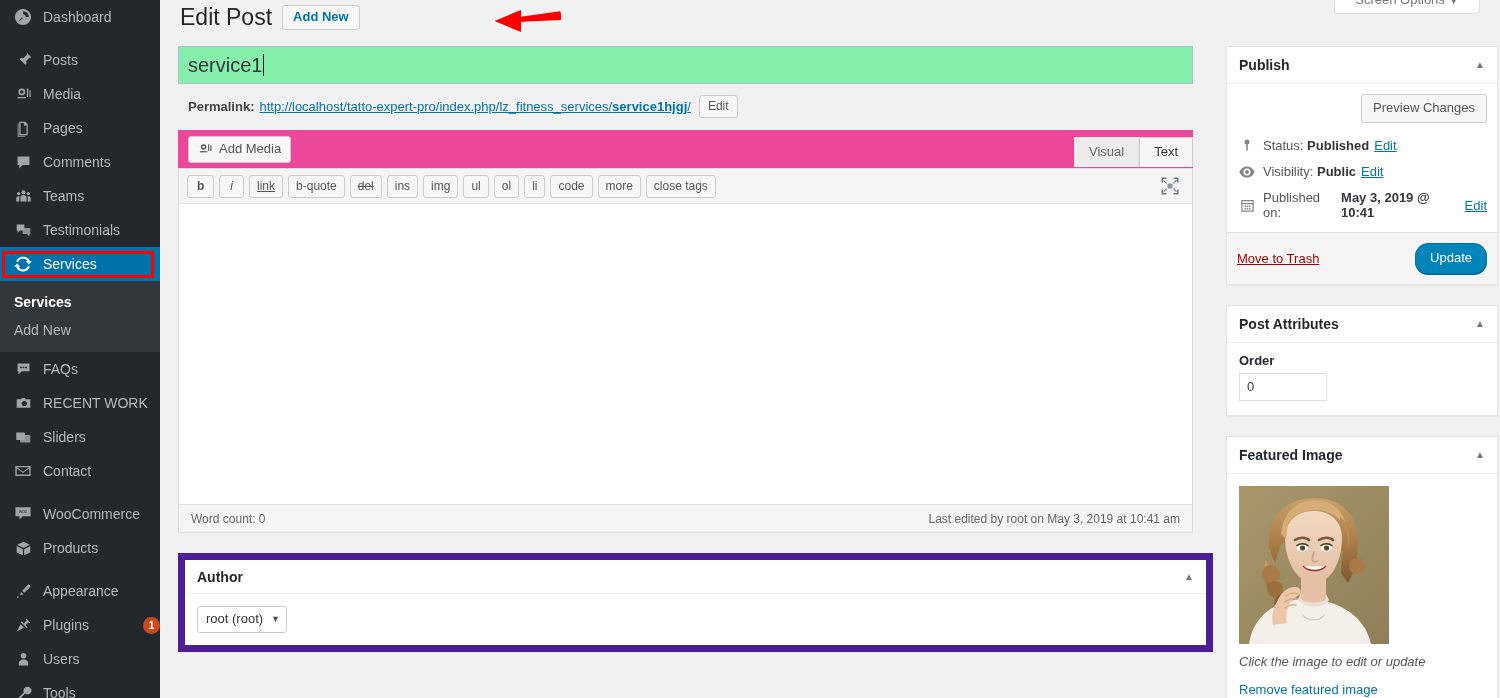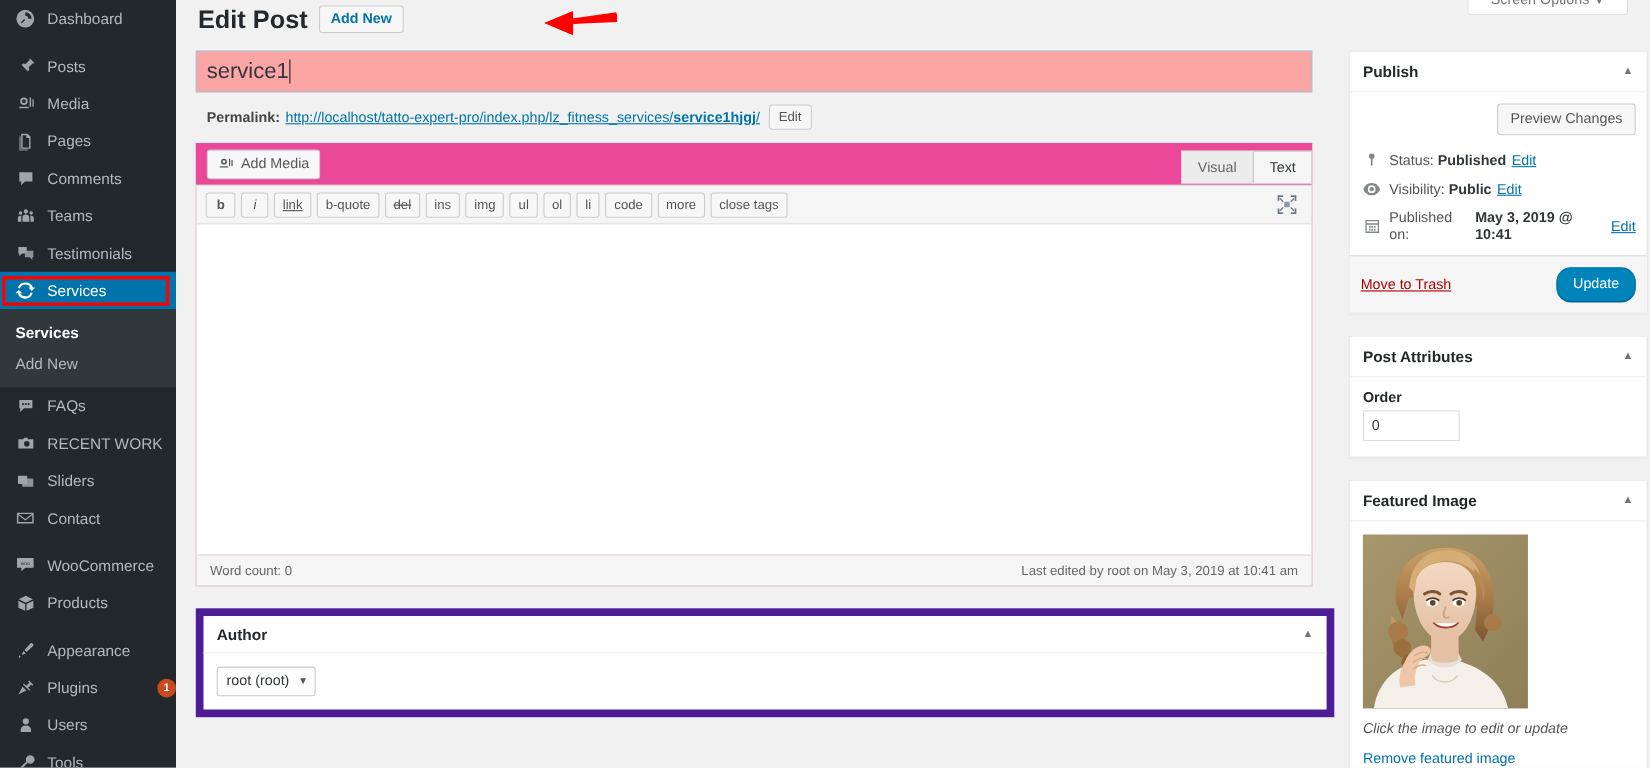--- a/index.html
+++ b/index.html
@@ -113,21 +113,21 @@
   }
   .screen-meta .caret { font-size: 10px; margin-left: 4px; }
 
   .page-head {
     position: absolute;
     left: 20px; top: 3px;
     display: flex; align-items: center;
   }
   h1.page-title {
     font-size: 23px;
-    font-weight: 700;
+    font-weight: 400;
     color: #23282d;
     line-height: 29px;
     padding: 0;
     margin: 0 10px 0 0;
     font-family: "Liberation Sans", sans-serif;
   }
   .page-title-action {
     display: inline-block;
     padding: 3px 10px 4px;
     background: #f7f7f7;
@@ -151,21 +151,21 @@
   
   .post-body {
     position: absolute;
     left: 18px; top: 46px;
     width: 1035px;
   }
   .title-box {
     position: relative;
     width: 1015px;
     height: 38px;
-    background: #fca5a5;
+    background: #86efac;
     border: 1px solid #a7c3d8;
     padding: 3px 9px;
     font-size: 20px;
     line-height: 30px;
     color: #32373c;
     display: flex;
     align-items: center;
   }
   .caret-bar {
     display: inline-block;

